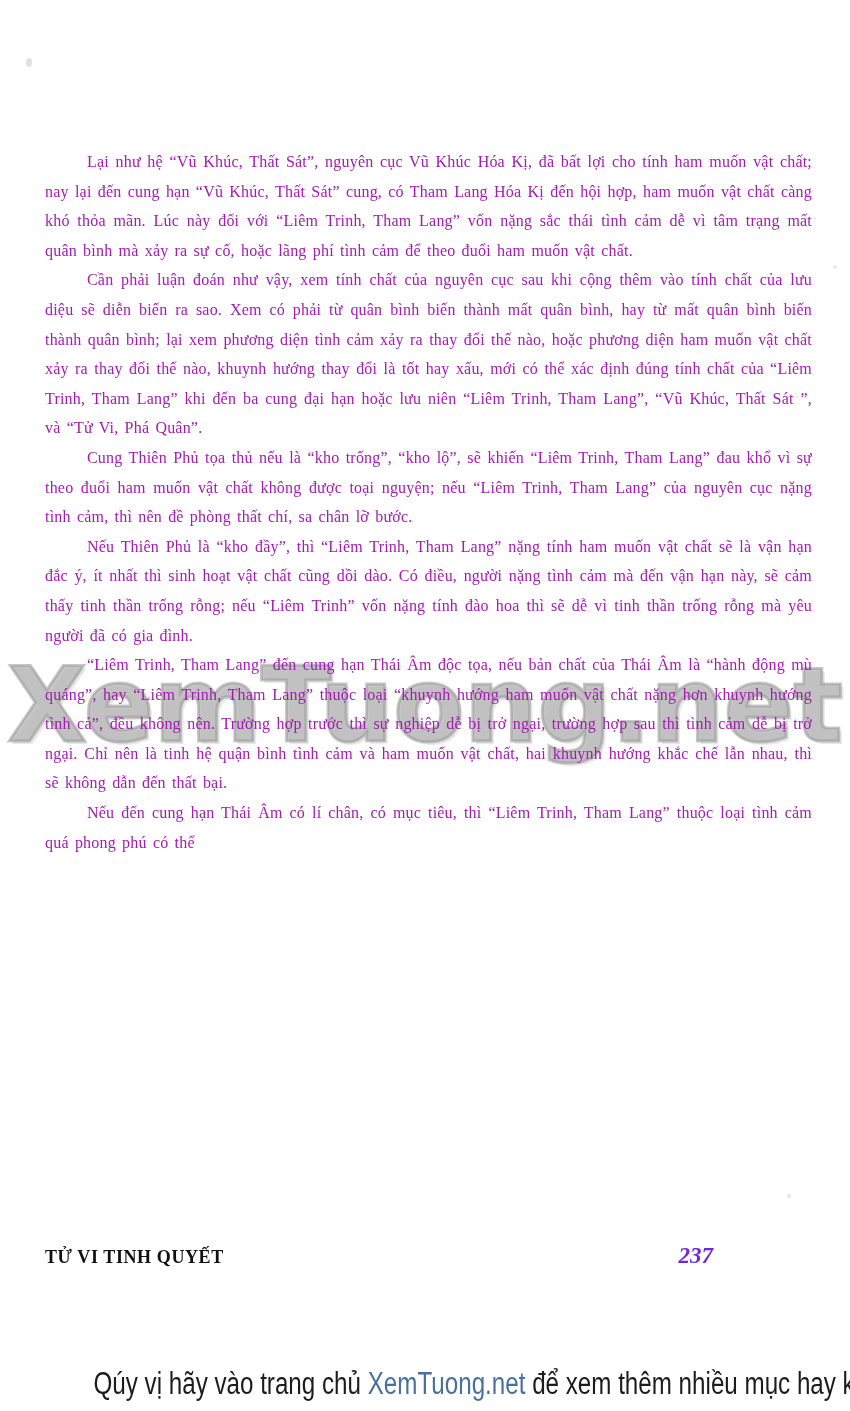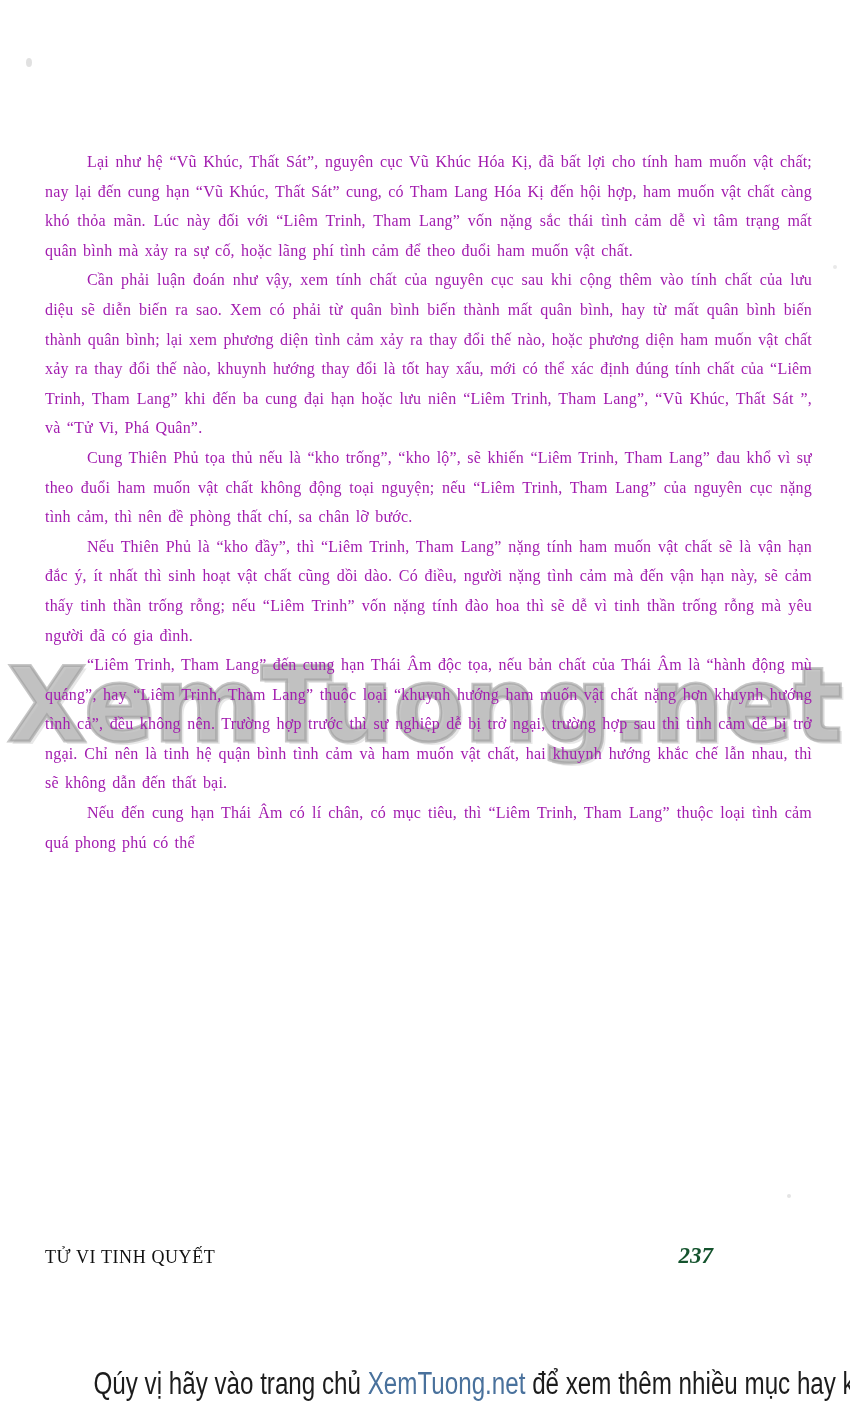--- a/index.html
+++ b/index.html
@@ -60,30 +60,30 @@
     position: absolute;
     left: 45px;
     top: 1243px;
     width: 668px;
     display: flex;
     justify-content: space-between;
     align-items: baseline;
     z-index: 2;
   }
   .footer-title {
-    font-weight: 400;
+    font-weight: 700;
     font-size: 18px;
     letter-spacing: 0.6px;
     color: #101010;
   }
   .page-number {
     font-weight: 700;
     font-style: italic;
     font-size: 23px;
-    color: #14532d;
+    color: #6d28d9;
     text-align: center;
   }
   
   .banner {
     position: absolute;
     left: 0;
     top: 1366px;
     width: 850px;
     text-align: center;
     font-family: "Liberation Sans", sans-serif;
@@ -117,21 +117,21 @@
 
   <div class="speck speck-1"></div>
   <div class="speck speck-2"></div>
   <div class="speck speck-3"></div>
 
   <div class="watermark">XemTuong.net</div>
 
   <main class="text-block">
     <p>Lại như hệ “Vũ Khúc, Thất Sát”, nguyên cục Vũ Khúc Hóa Kị, đã bất lợi cho tính ham muốn vật chất; nay lại đến cung hạn “Vũ Khúc, Thất Sát” cung, có Tham Lang Hóa Kị đến hội hợp, ham muốn vật chất càng khó thỏa mãn. Lúc này đối với “Liêm Trinh, Tham Lang” vốn nặng sắc thái tình cảm dễ vì tâm trạng mất quân bình mà xảy ra sự cố, hoặc lãng phí tình cảm để theo đuổi ham muốn vật chất.</p>
     <p>Cần phải luận đoán như vậy, xem tính chất của nguyên cục sau khi cộng thêm vào tính chất của lưu diệu sẽ diễn biến ra sao. Xem có phải từ quân bình biến thành mất quân bình, hay từ mất quân bình biến thành quân bình; lại xem phương diện tình cảm xảy ra thay đổi thế nào, hoặc phương diện ham muốn vật chất xảy ra thay đổi thế nào, khuynh hướng thay đổi là tốt hay xấu, mới có thể xác định đúng tính chất của “Liêm Trinh, Tham Lang” khi đến ba cung đại hạn hoặc lưu niên “Liêm Trinh, Tham Lang”, “Vũ Khúc, Thất Sát ”, và “Tử Vi, Phá Quân”.</p>
-    <p>Cung Thiên Phủ tọa thủ nếu là “kho trống”, “kho lộ”, sẽ khiến “Liêm Trinh, Tham Lang” đau khổ vì sự theo đuổi ham muốn vật chất không động toại nguyện; nếu “Liêm Trinh, Tham Lang” của nguyên cục nặng tình cảm, thì nên đề phòng thất chí, sa chân lỡ bước.</p>
+    <p>Cung Thiên Phủ tọa thủ nếu là “kho trống”, “kho lộ”, sẽ khiến “Liêm Trinh, Tham Lang” đau khổ vì sự theo đuổi ham muốn vật chất không được toại nguyện; nếu “Liêm Trinh, Tham Lang” của nguyên cục nặng tình cảm, thì nên đề phòng thất chí, sa chân lỡ bước.</p>
     <p>Nếu Thiên Phủ là “kho đầy”, thì “Liêm Trinh, Tham Lang” nặng tính ham muốn vật chất sẽ là vận hạn đắc ý, ít nhất thì sinh hoạt vật chất cũng dồi dào. Có điều, người nặng tình cảm mà đến vận hạn này, sẽ cảm thấy tinh thần trống rỗng; nếu “Liêm Trinh” vốn nặng tính đào hoa thì sẽ dễ vì tinh thần trống rỗng mà yêu người đã có gia đình.</p>
     <p>“Liêm Trinh, Tham Lang” đến cung hạn Thái Âm độc tọa, nếu bản chất của Thái Âm là “hành động mù quáng”, hay “Liêm Trinh, Tham Lang” thuộc loại “khuynh hướng ham muốn vật chất nặng hơn khuynh hướng tình cả”, đều không nên. Trường hợp trước thì sự nghiệp dễ bị trở ngại, trường hợp sau thì tình cảm dễ bị trở ngại. Chỉ nên là tinh hệ quận bình tình cảm và ham muốn vật chất, hai khuynh hướng khắc chế lẫn nhau, thì sẽ không dẫn đến thất bại.</p>
     <p>Nếu đến cung hạn Thái Âm có lí chân, có mục tiêu, thì “Liêm Trinh, Tham Lang” thuộc loại tình cảm quá phong phú có thể</p>
   </main>
 
   <div class="footer">
     <span class="footer-title">TỬ VI TINH QUYẾT</span>
     <span class="page-number">237</span>
   </div>
 

